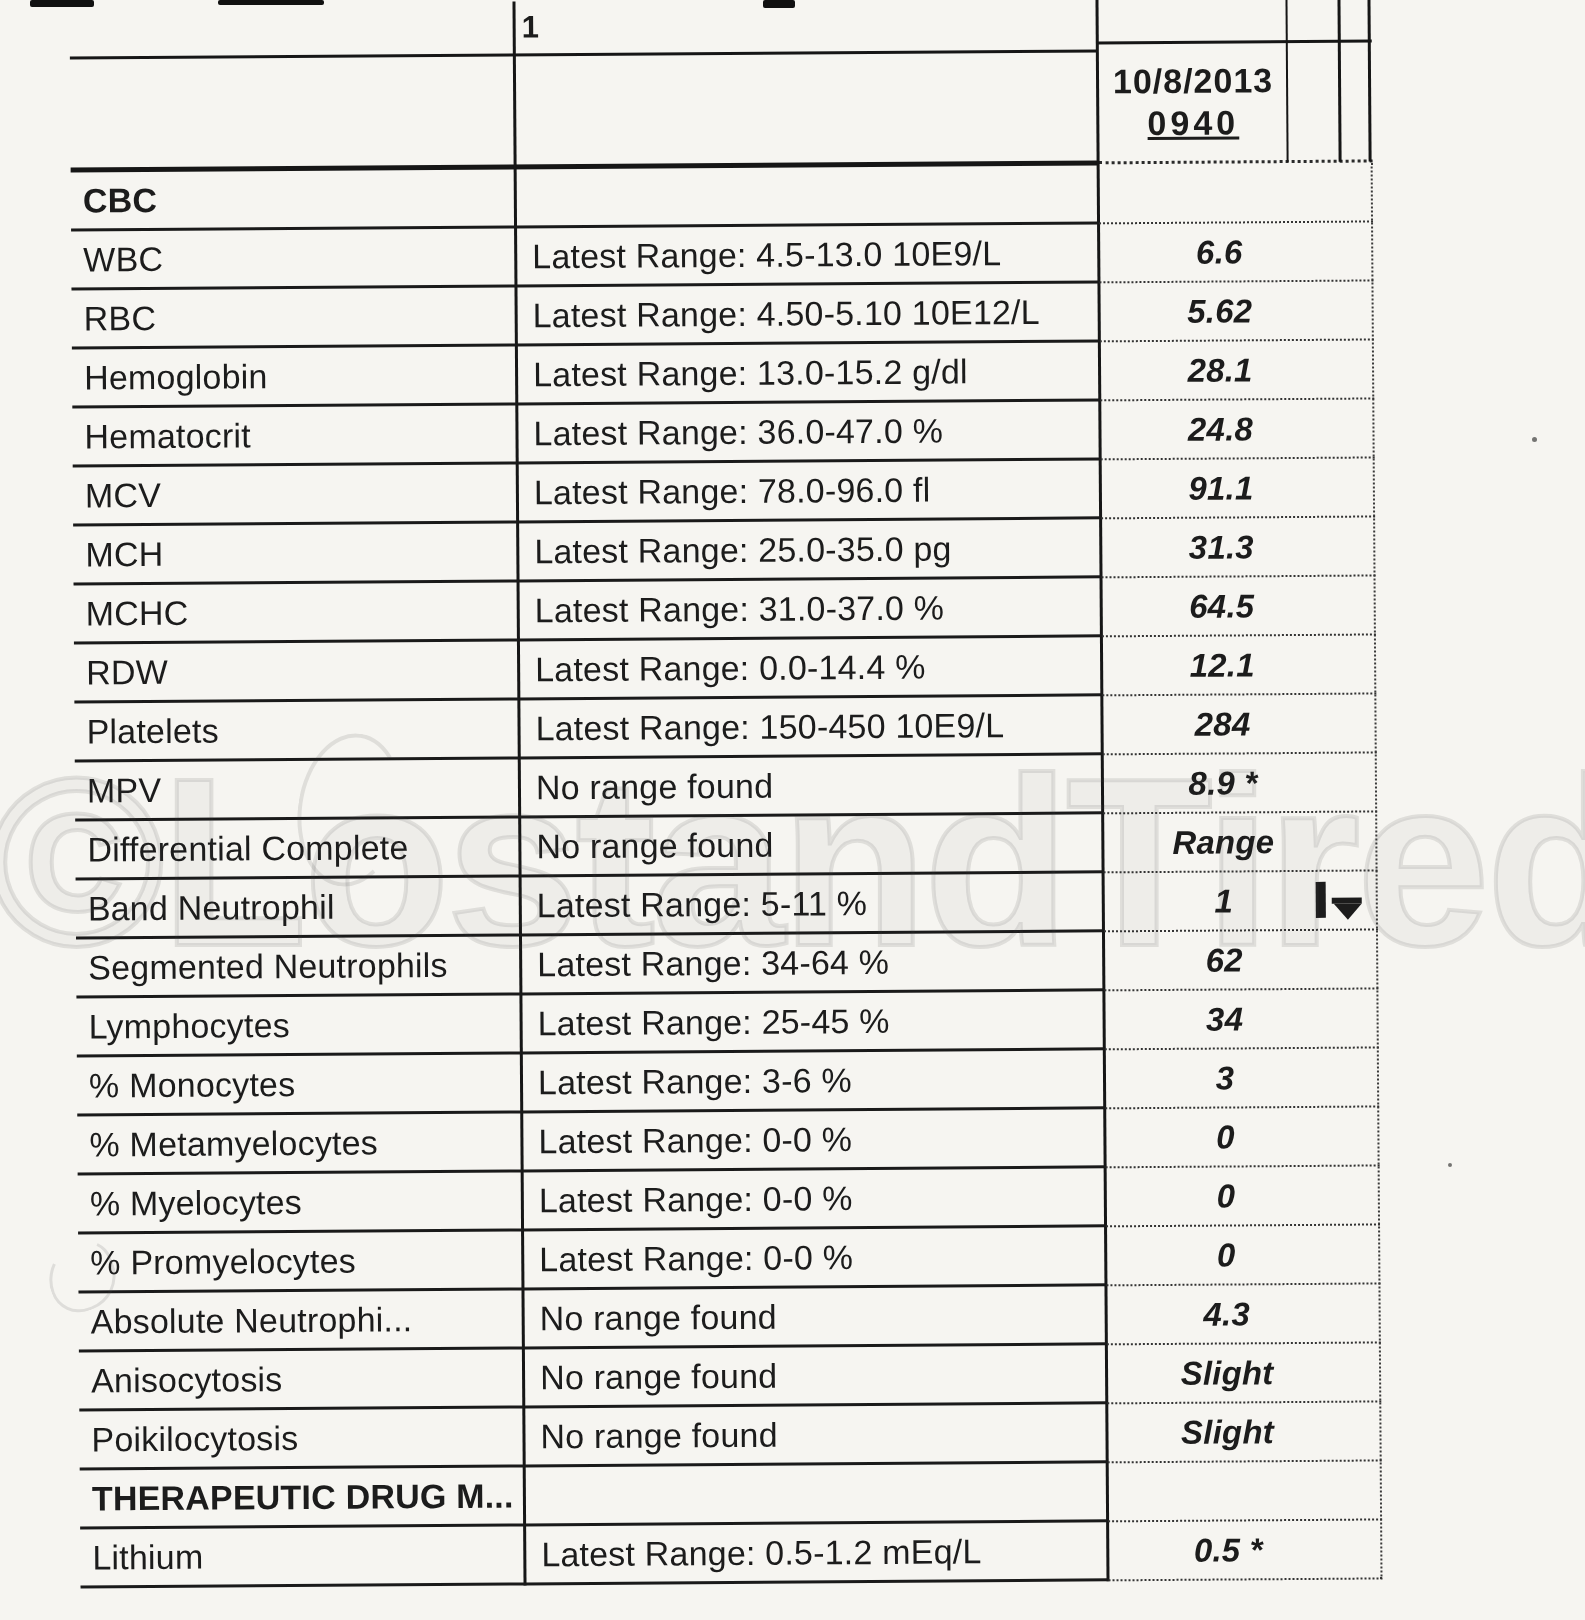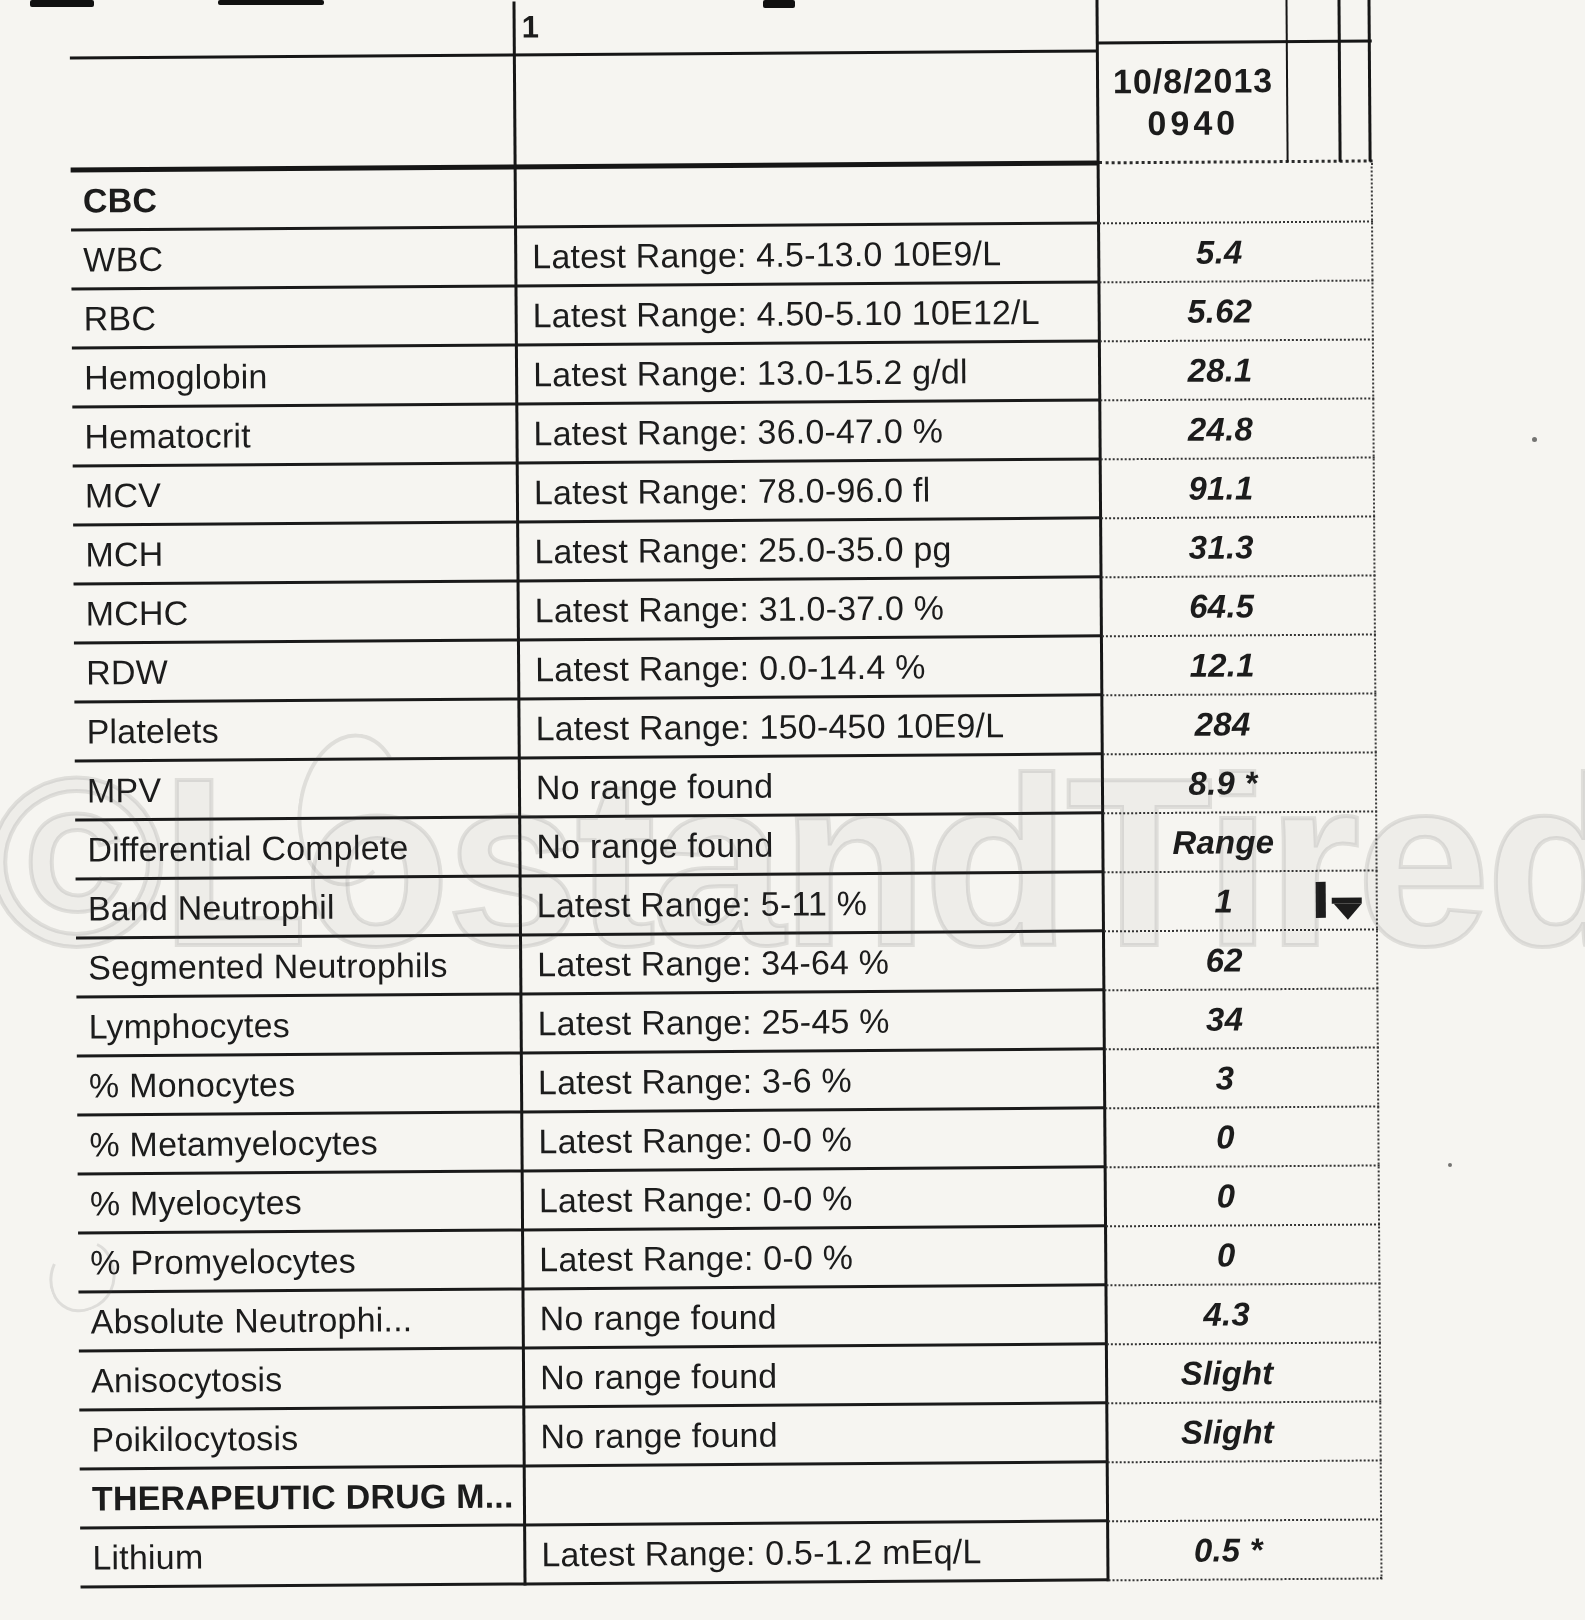--- a/index.html
+++ b/index.html
@@ -27,21 +27,21 @@
   .v4 { left:1268px; top:0; width:3px; height:166px; }
   .v5 { left:1298px; top:0; width:3px; height:166px; }
   .v-dotted { position:absolute; left:1300px; top:168px; height:1416px; width:0;
               border-left:2px dotted #3a3a3a; }
   .col-index { position:absolute; left:452px; top:8px; font-size:31px; font-weight:700; }
   .date-cell {
     position:absolute; left:1028px; top:47px; width:190px; height:116px;
     display:flex; flex-direction:column; align-items:center; justify-content:center;
     gap:8px; font-weight:700; font-size:34px; line-height:1; letter-spacing:1px;
   }
-  .date-cell .time { letter-spacing:4px; }
+  .date-cell .time { letter-spacing:4px;text-decoration:underline; }
   
   .rows { position:absolute; left:0; top:168px; width:1302px; }
   .tr { display:grid; grid-template-columns:445px 583px 274px; height:59px; }
   .td { box-sizing:border-box; display:flex; align-items:center;
         font-size:34px; letter-spacing:0.2px; white-space:nowrap; overflow:hidden; }
   .td.name  { padding-left:12px; border-bottom:3px solid #1a1a1a; }
   .td.range { padding-left:16px; border-bottom:3px solid #1a1a1a; }
   .td.value { justify-content:center; padding-right:34px; position:relative;
               border-bottom:2px dotted #333;
               font-weight:700; font-style:italic; font-size:33px; }
@@ -109,21 +109,21 @@
         <div class="td range"></div>
         <div class="td value">
             <span></span>
           </div>
       </div>
 
       <div class="tr">
         <div class="td name">WBC</div>
         <div class="td range">Latest Range: 4.5-13.0 10E9/L</div>
         <div class="td value">
-            <span>5.4</span>
+            <span>6.6</span>
           </div>
       </div>
 
       <div class="tr">
         <div class="td name">RBC</div>
         <div class="td range">Latest Range: 4.50-5.10 10E12/L</div>
         <div class="td value">
             <span>5.62</span>
           </div>
       </div>

